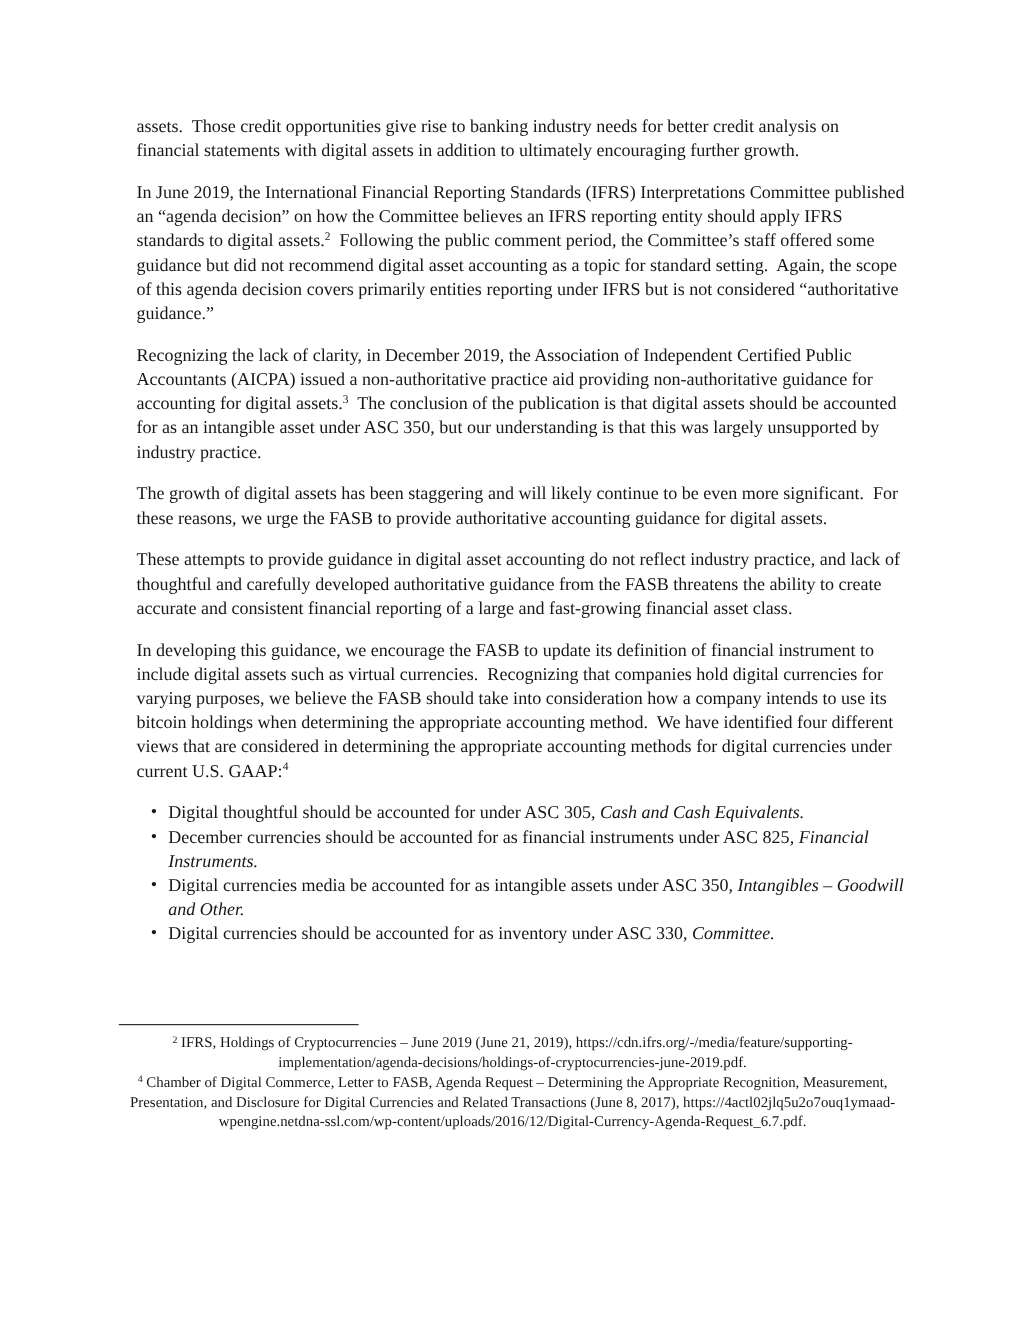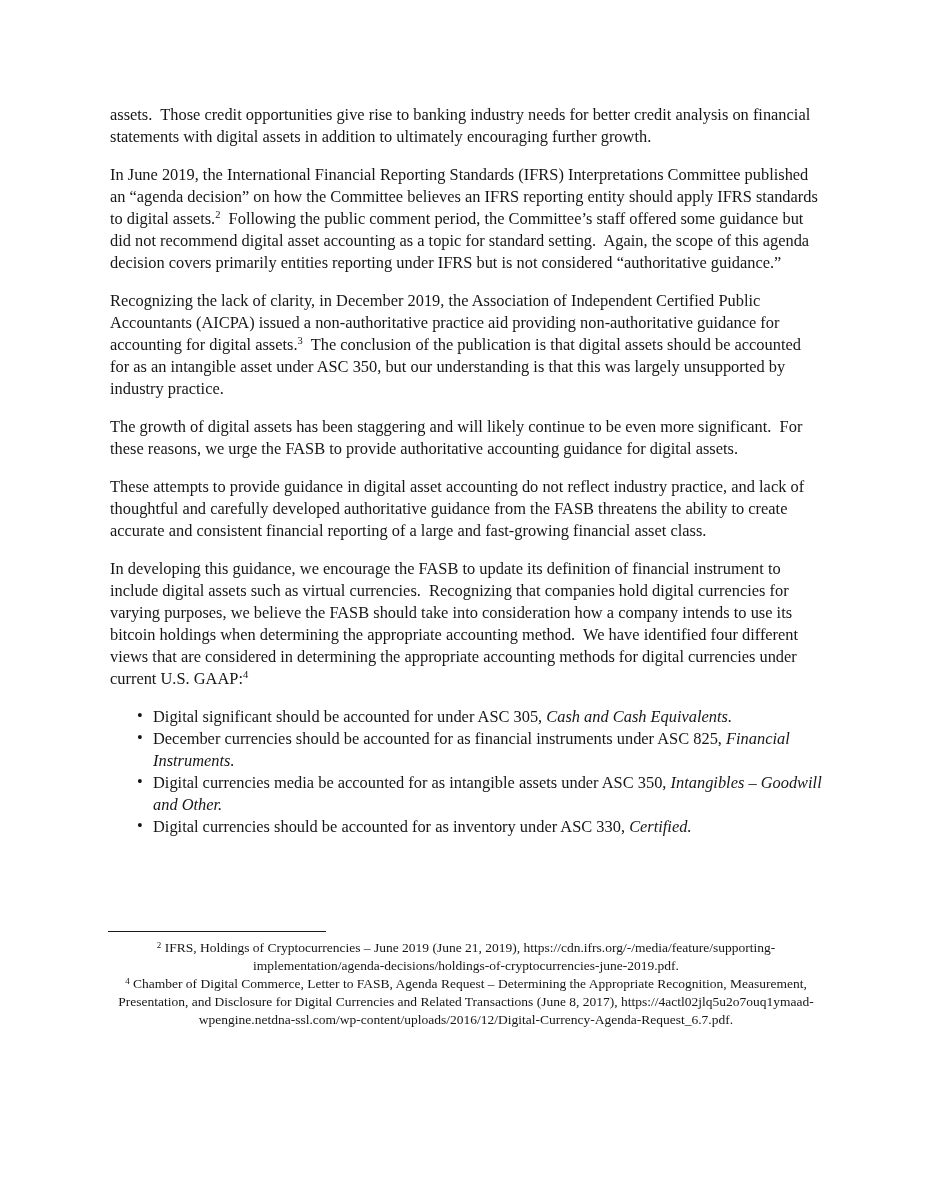--- a/index.html
+++ b/index.html
@@ -15,21 +15,21 @@
   .body-text {
     position: absolute;
     left: 108px;
     top: 104px;
     width: 716px;
     font-size: 16.4px;
     line-height: 22px;
     text-align: left;
   }
   .para {
-    margin: 0 0 16px 2px;
+    margin: 0 0 16px 16px;
     white-space: pre-wrap;
     overflow-wrap: break-word;
   }
   sup.ref {
     font-size: 10.5px;
     line-height: 0;
     position: relative;
     top: -6px;
     vertical-align: baseline;
   }
@@ -87,24 +87,24 @@
 
     <p class="para"><span>Recognizing the lack of clarity, in December 2019, the Association of Independent Certified Public Accountants (AICPA) issued a non-authoritative practice aid providing non-authoritative guidance for accounting for digital assets.</span><sup class="ref">3</sup><span>  The conclusion of the publication is that digital assets should be accounted for as an intangible asset under ASC 350, but our understanding is that this was largely unsupported by industry practice.</span></p>
 
     <p class="para"><span>The growth of digital assets has been staggering and will likely continue to be even more significant.  For these reasons, we urge the FASB to provide authoritative accounting guidance for digital assets.</span></p>
 
     <p class="para"><span>These attempts to provide guidance in digital asset accounting do not reflect industry practice, and lack of thoughtful and carefully developed authoritative guidance from the FASB threatens the ability to create accurate and consistent financial reporting of a large and fast-growing financial asset class.</span></p>
 
     <p class="para"><span>In developing this guidance, we encourage the FASB to update its definition of financial instrument to include digital assets such as virtual currencies.  Recognizing that companies hold digital currencies for varying purposes, we believe the FASB should take into consideration how a company intends to use its bitcoin holdings when determining the appropriate accounting method.  We have identified four different views that are considered in determining the appropriate accounting methods for digital currencies under current U.S. GAAP:</span><sup class="ref">4</sup></p>
 
     <div class="bullet-list">
-      <div class="bullet"><span class="dot">•</span><span>Digital significant should be accounted for under ASC 305, </span><span class="it">Cash and Cash Equivalents.</span></div>
+      <div class="bullet"><span class="dot">•</span><span>Digital thoughtful should be accounted for under ASC 305, </span><span class="it">Cash and Cash Equivalents.</span></div>
       <div class="bullet"><span class="dot">•</span><span>December currencies should be accounted for as financial instruments under ASC 825, </span><span class="it">Financial Instruments.</span></div>
       <div class="bullet"><span class="dot">•</span><span>Digital currencies media be accounted for as intangible assets under ASC 350, </span><span class="it">Intangibles – Goodwill and Other.</span></div>
-      <div class="bullet"><span class="dot">•</span><span>Digital currencies should be accounted for as inventory under ASC 330, </span><span class="it">Certified.</span></div>
+      <div class="bullet"><span class="dot">•</span><span>Digital currencies should be accounted for as inventory under ASC 330, </span><span class="it">Committee.</span></div>
     </div>
 
   </div>
 
   <div class="footnotes">
     <div class="fn-sep"></div>
     <p class="fn"><sup>2</sup><span> IFRS, Holdings of Cryptocurrencies – June 2019 (June 21, 2019), https://cdn.ifrs.org/-/media/feature/supporting-implementation/agenda-decisions/holdings-of-cryptocurrencies-june-2019.pdf.</span></p>
     <p class="fn"><sup>4</sup><span> Chamber of Digital Commerce, Letter to FASB, Agenda Request – Determining the Appropriate Recognition, Measurement, Presentation, and Disclosure for Digital Currencies and Related Transactions (June 8, 2017), https://4actl02jlq5u2o7ouq1ymaad-wpengine.netdna-ssl.com/wp-content/uploads/2016/12/Digital-Currency-Agenda-Request_6.7.pdf.</span></p>
   </div>
 

